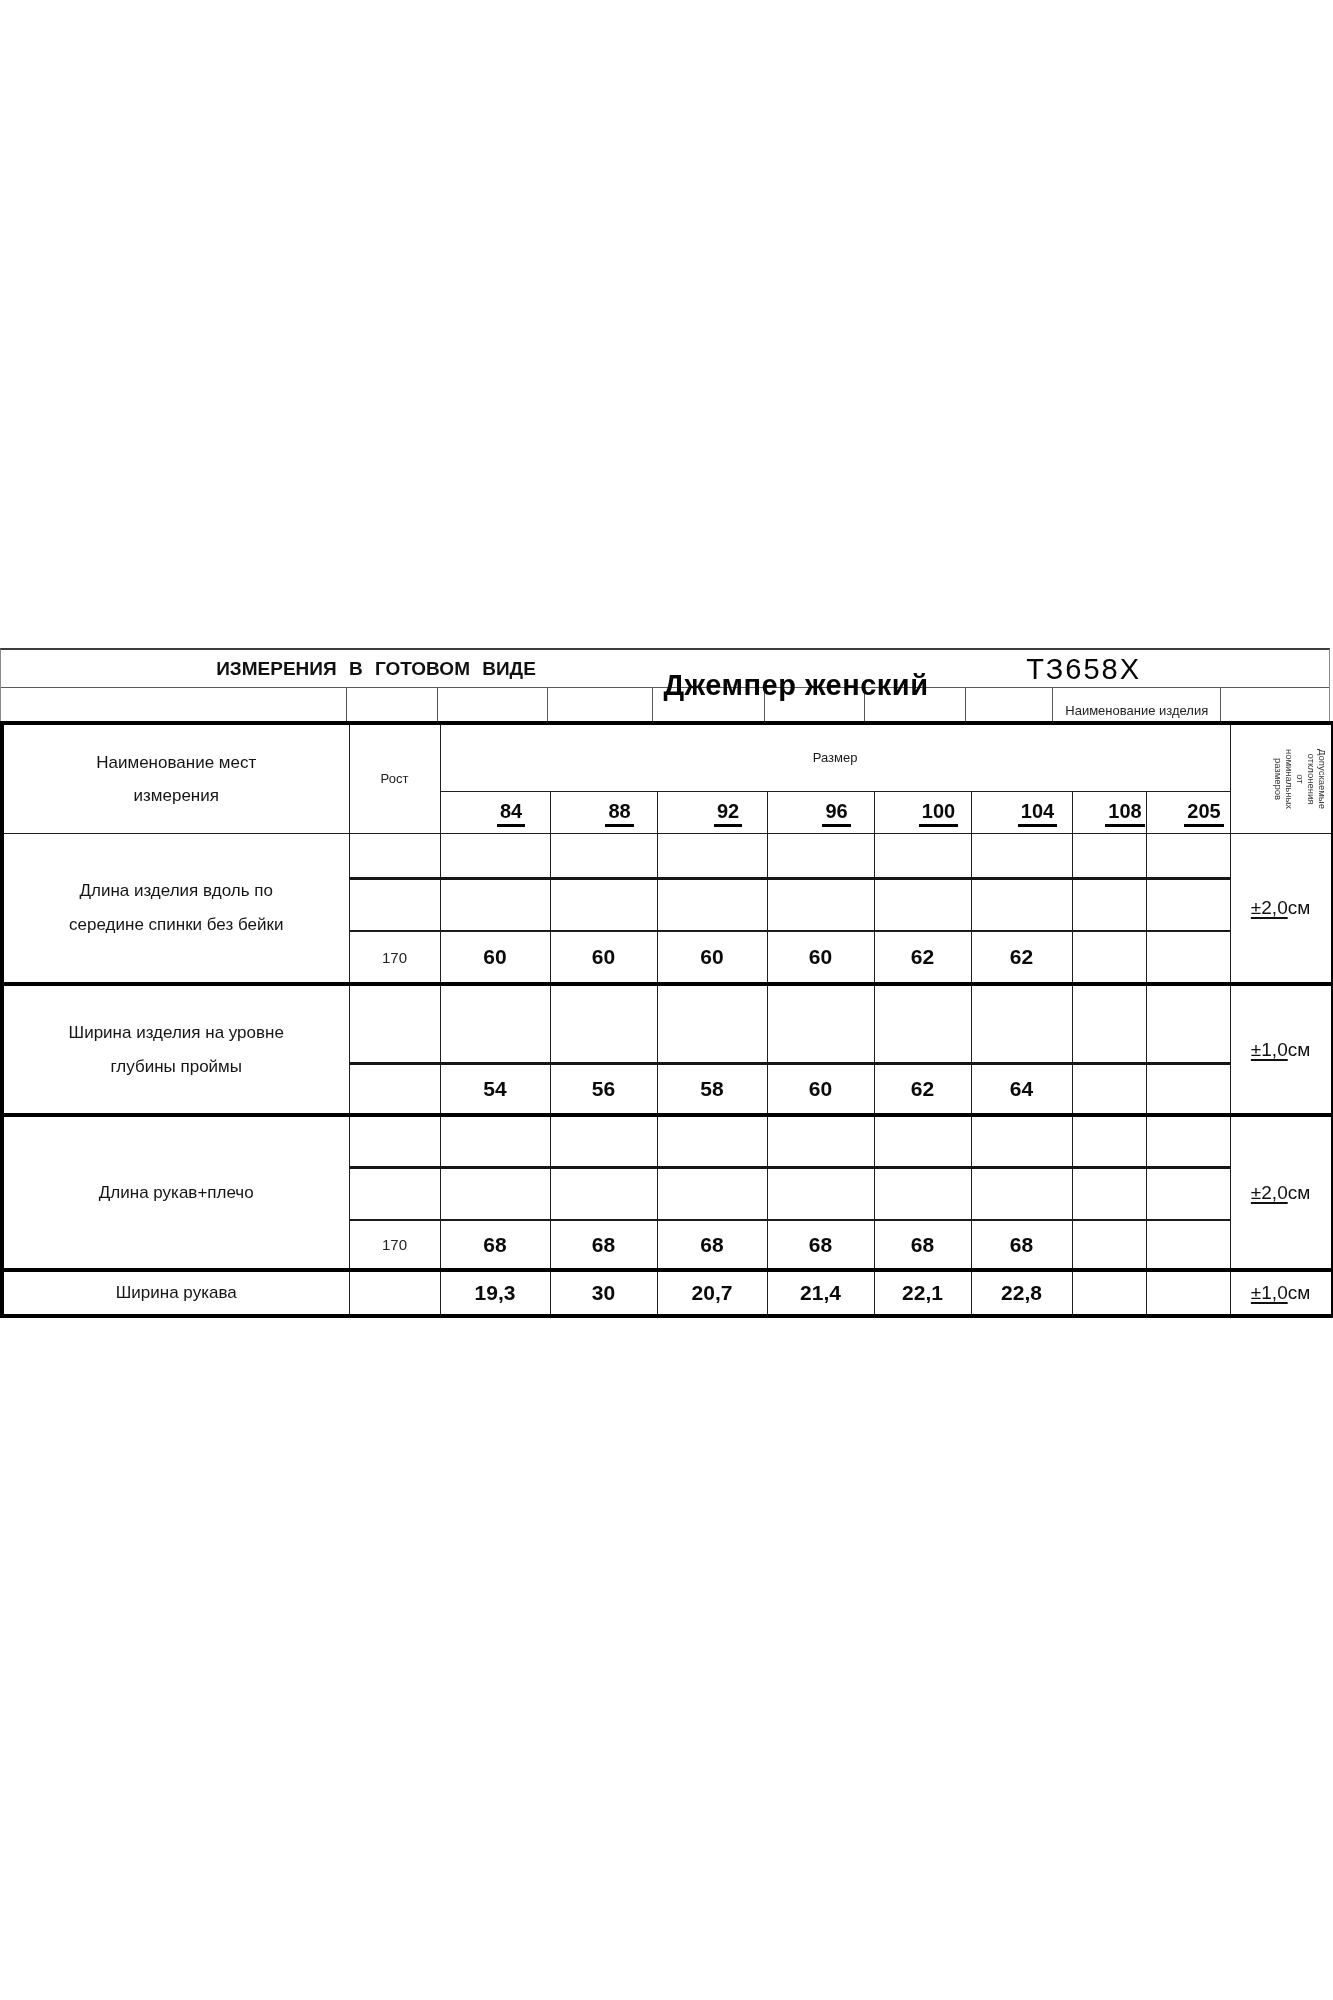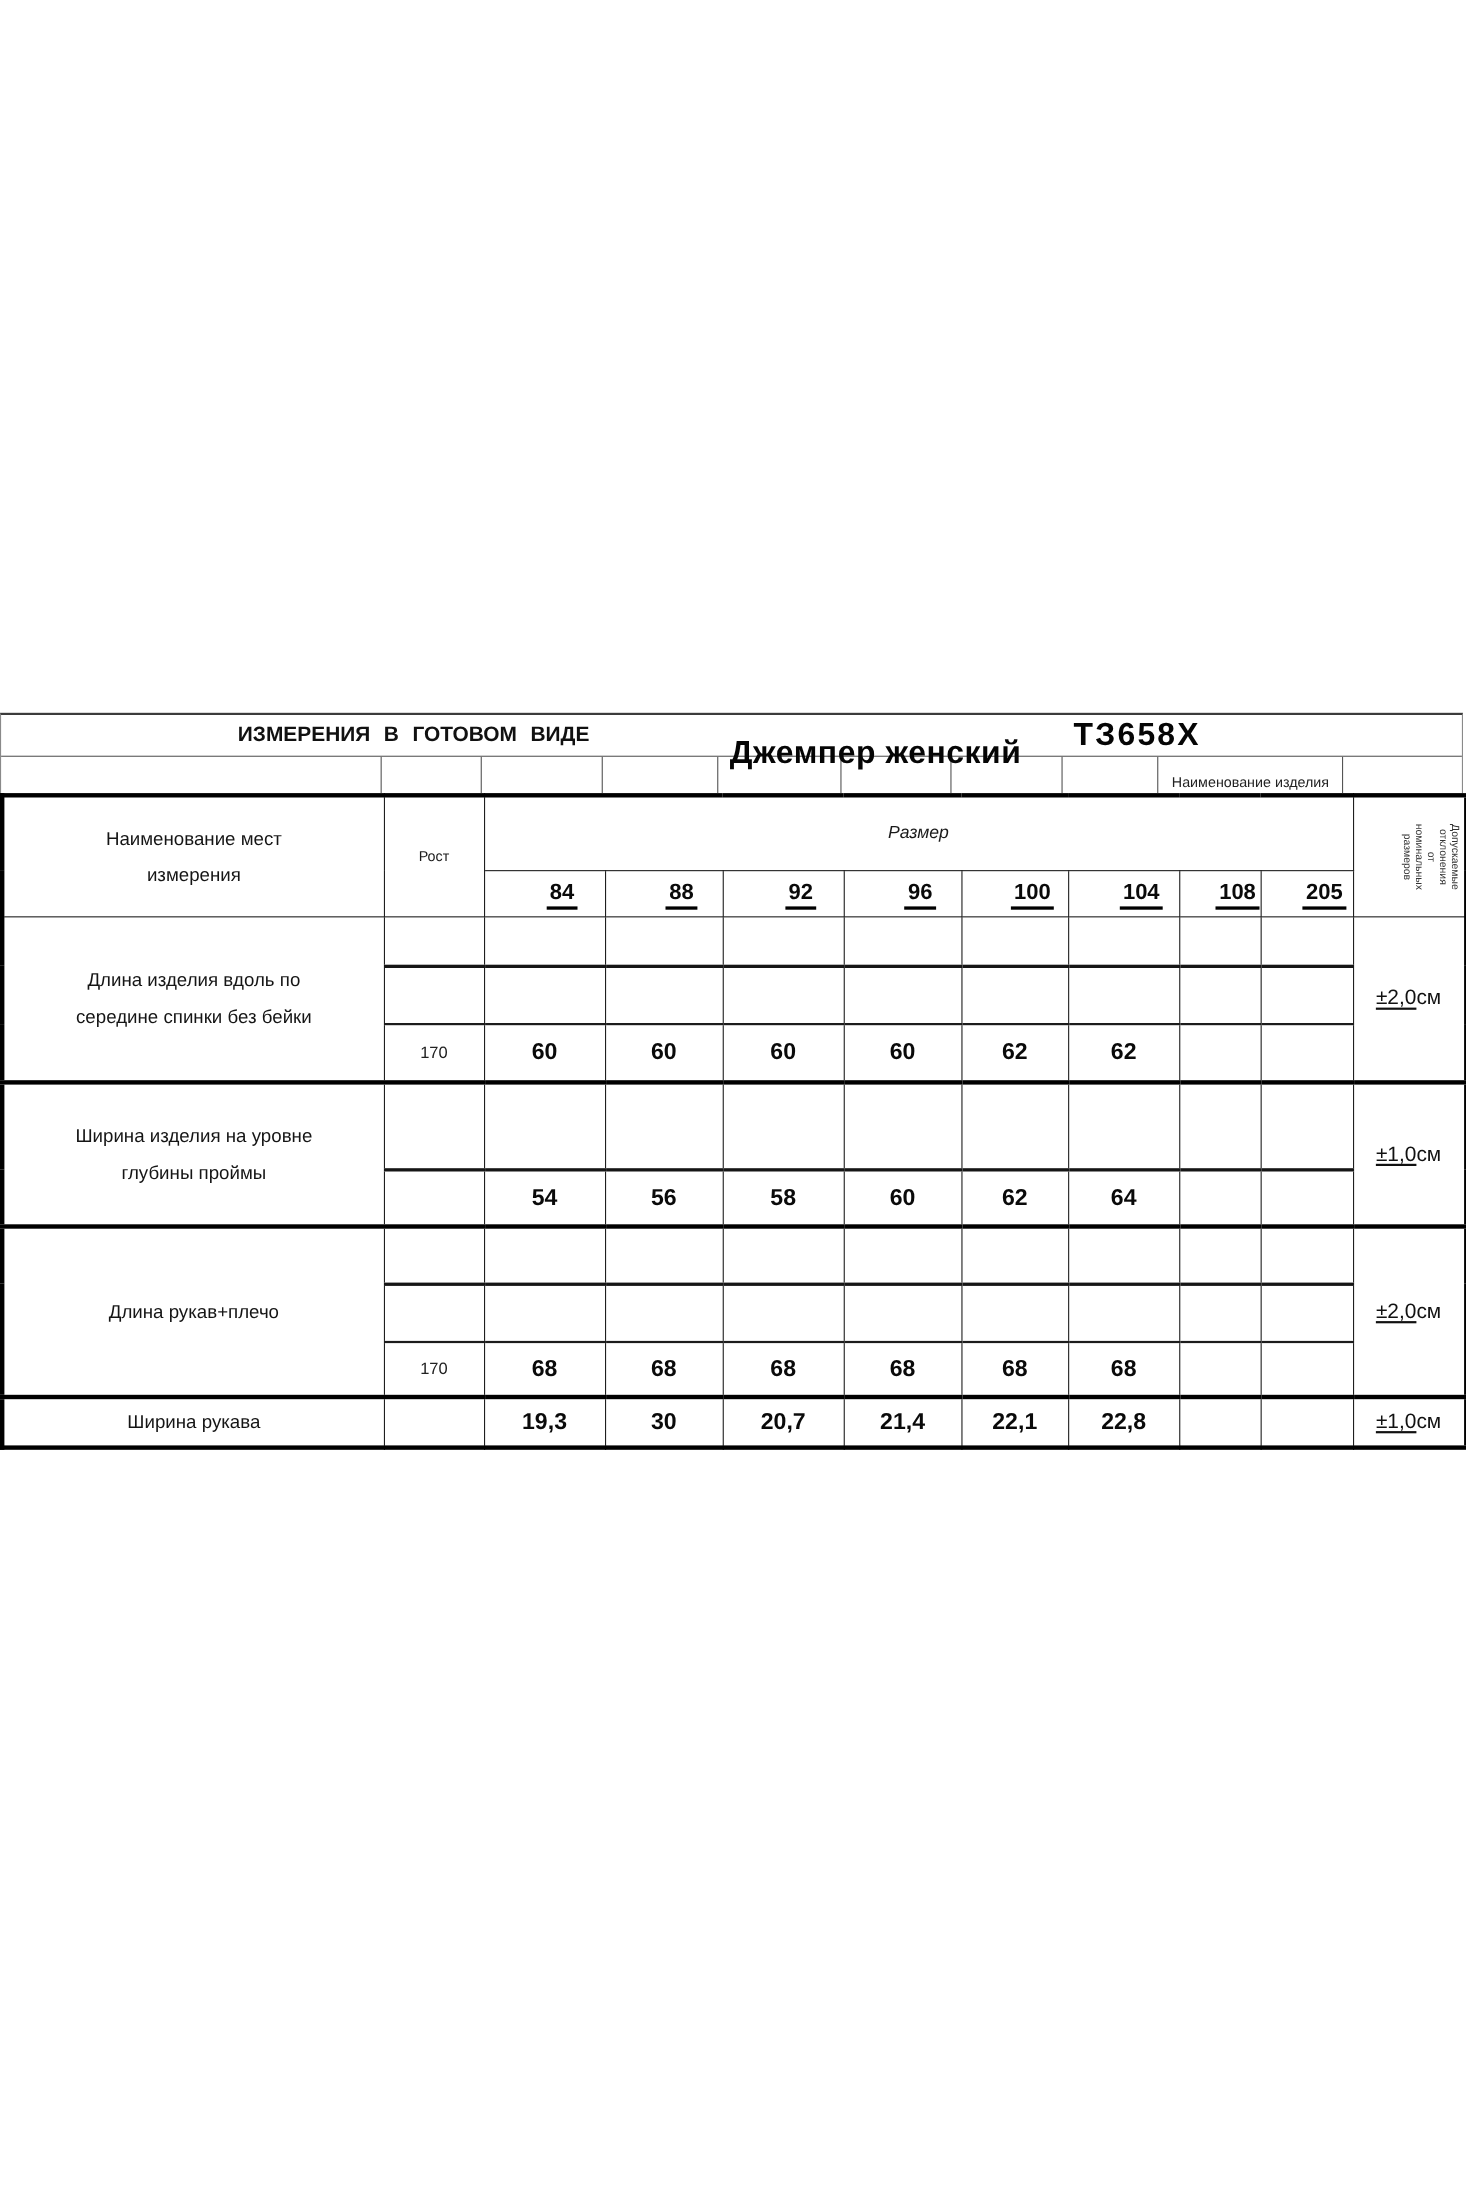--- a/index.html
+++ b/index.html
@@ -15,42 +15,42 @@
   .title-left{
     position:absolute;left:150px;top:50%;transform:translateY(-50%);width:450px;
     text-align:center;font-weight:bold;font-size:19px;word-spacing:7px;color:#111;
   }
   .title-product{
     position:absolute;left:640px;top:50%;transform:translateY(-50%);width:310px;
     text-align:center;font-weight:bold;font-size:29px;color:#050505;letter-spacing:0.5px;margin-top:16px;
   }
   .title-article{
     position:absolute;left:975px;top:50%;transform:translateY(-50%);width:165px;
-    text-align:left;font-weight:bold;font-size:29px;color:#050505;letter-spacing:2px;
+    text-align:right;font-weight:normal;font-size:29px;color:#050505;letter-spacing:2px;
   }
   .caption-row{display:flex;height:33px;}
   .caption-row .c{border-right:1px solid #555;height:100%;box-sizing:border-box;}
   .caption-row .c:last-child{border-right:none;}
   .caption-cell{
     display:flex;align-items:flex-end;justify-content:center;
     font-size:13px;color:#222;padding-bottom:3px;box-sizing:border-box;
   }
 
   
   table.main{
     border-collapse:collapse;table-layout:fixed;width:1330px;
     border:3px solid #000;border-left-width:4px;border-top-width:4px;border-bottom-width:4px;
   }
   table.main td{
     border:1px solid #1f1f1f;padding:0;text-align:center;vertical-align:middle;
     box-sizing:border-box;overflow:hidden;
   }
   td.names{font-size:17px;line-height:33px;white-space:pre-line;color:#151515;}
   td.rost-h{vertical-align:bottom;padding-bottom:8px;font-size:13px;}
-  td.razmer{vertical-align:middle;padding-top:16px;font-size:16px;font-style:italic;}
+  td.razmer{vertical-align:middle;padding-top:16px;font-size:13px;}
   td.sz{vertical-align:middle;}
   .szu{
     display:inline-block;font-weight:bold;font-size:20px;color:#0a0a0a;
     border-bottom:3px solid #000;padding:0 3px 2px;line-height:1.05;margin-top:3px;margin-left:32px;
   }
   td.glabel{font-size:17px;line-height:34px;white-space:pre-line;color:#151515;}
   td.rostval{text-align:right;padding-right:5px;font-size:15px;color:#222;}
   td.val{font-weight:bold;font-size:21px;color:#0a0a0a;}
   td.tol{vertical-align:bottom;padding-bottom:8px;font-size:19px;color:#111;white-space:nowrap;}
   .tolv{text-decoration:underline;text-decoration-thickness:2px;text-underline-offset:3px;}

